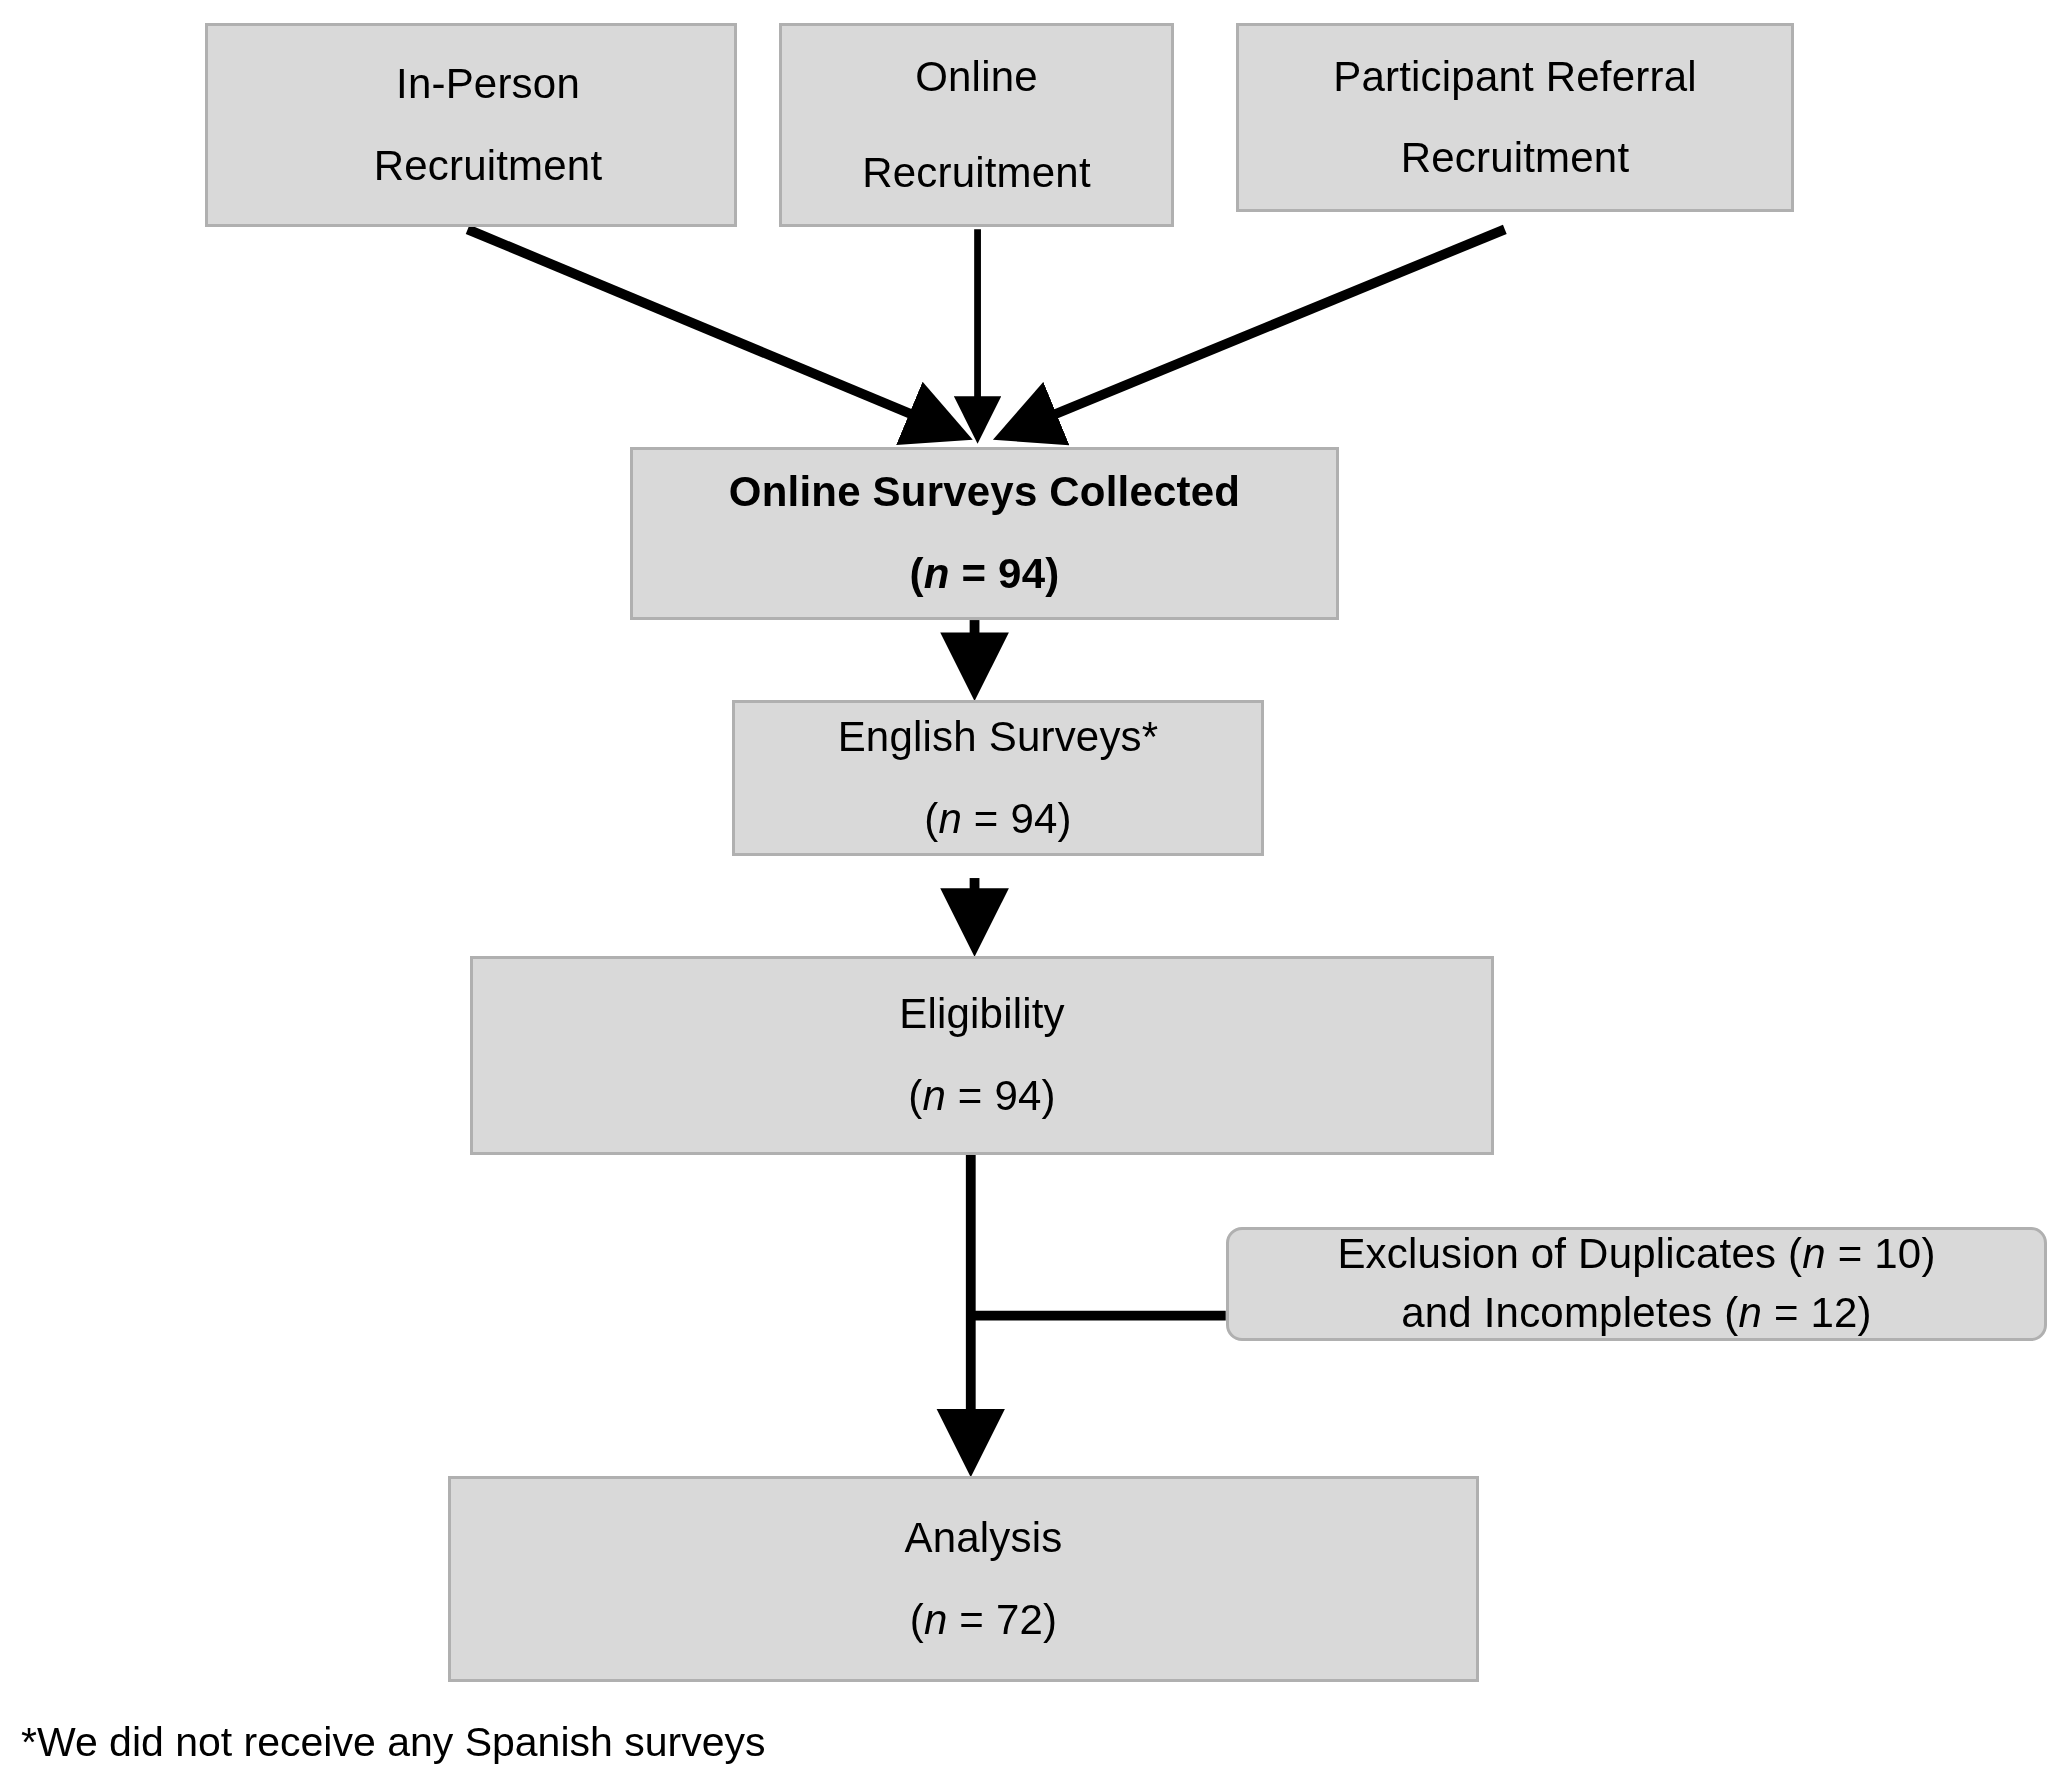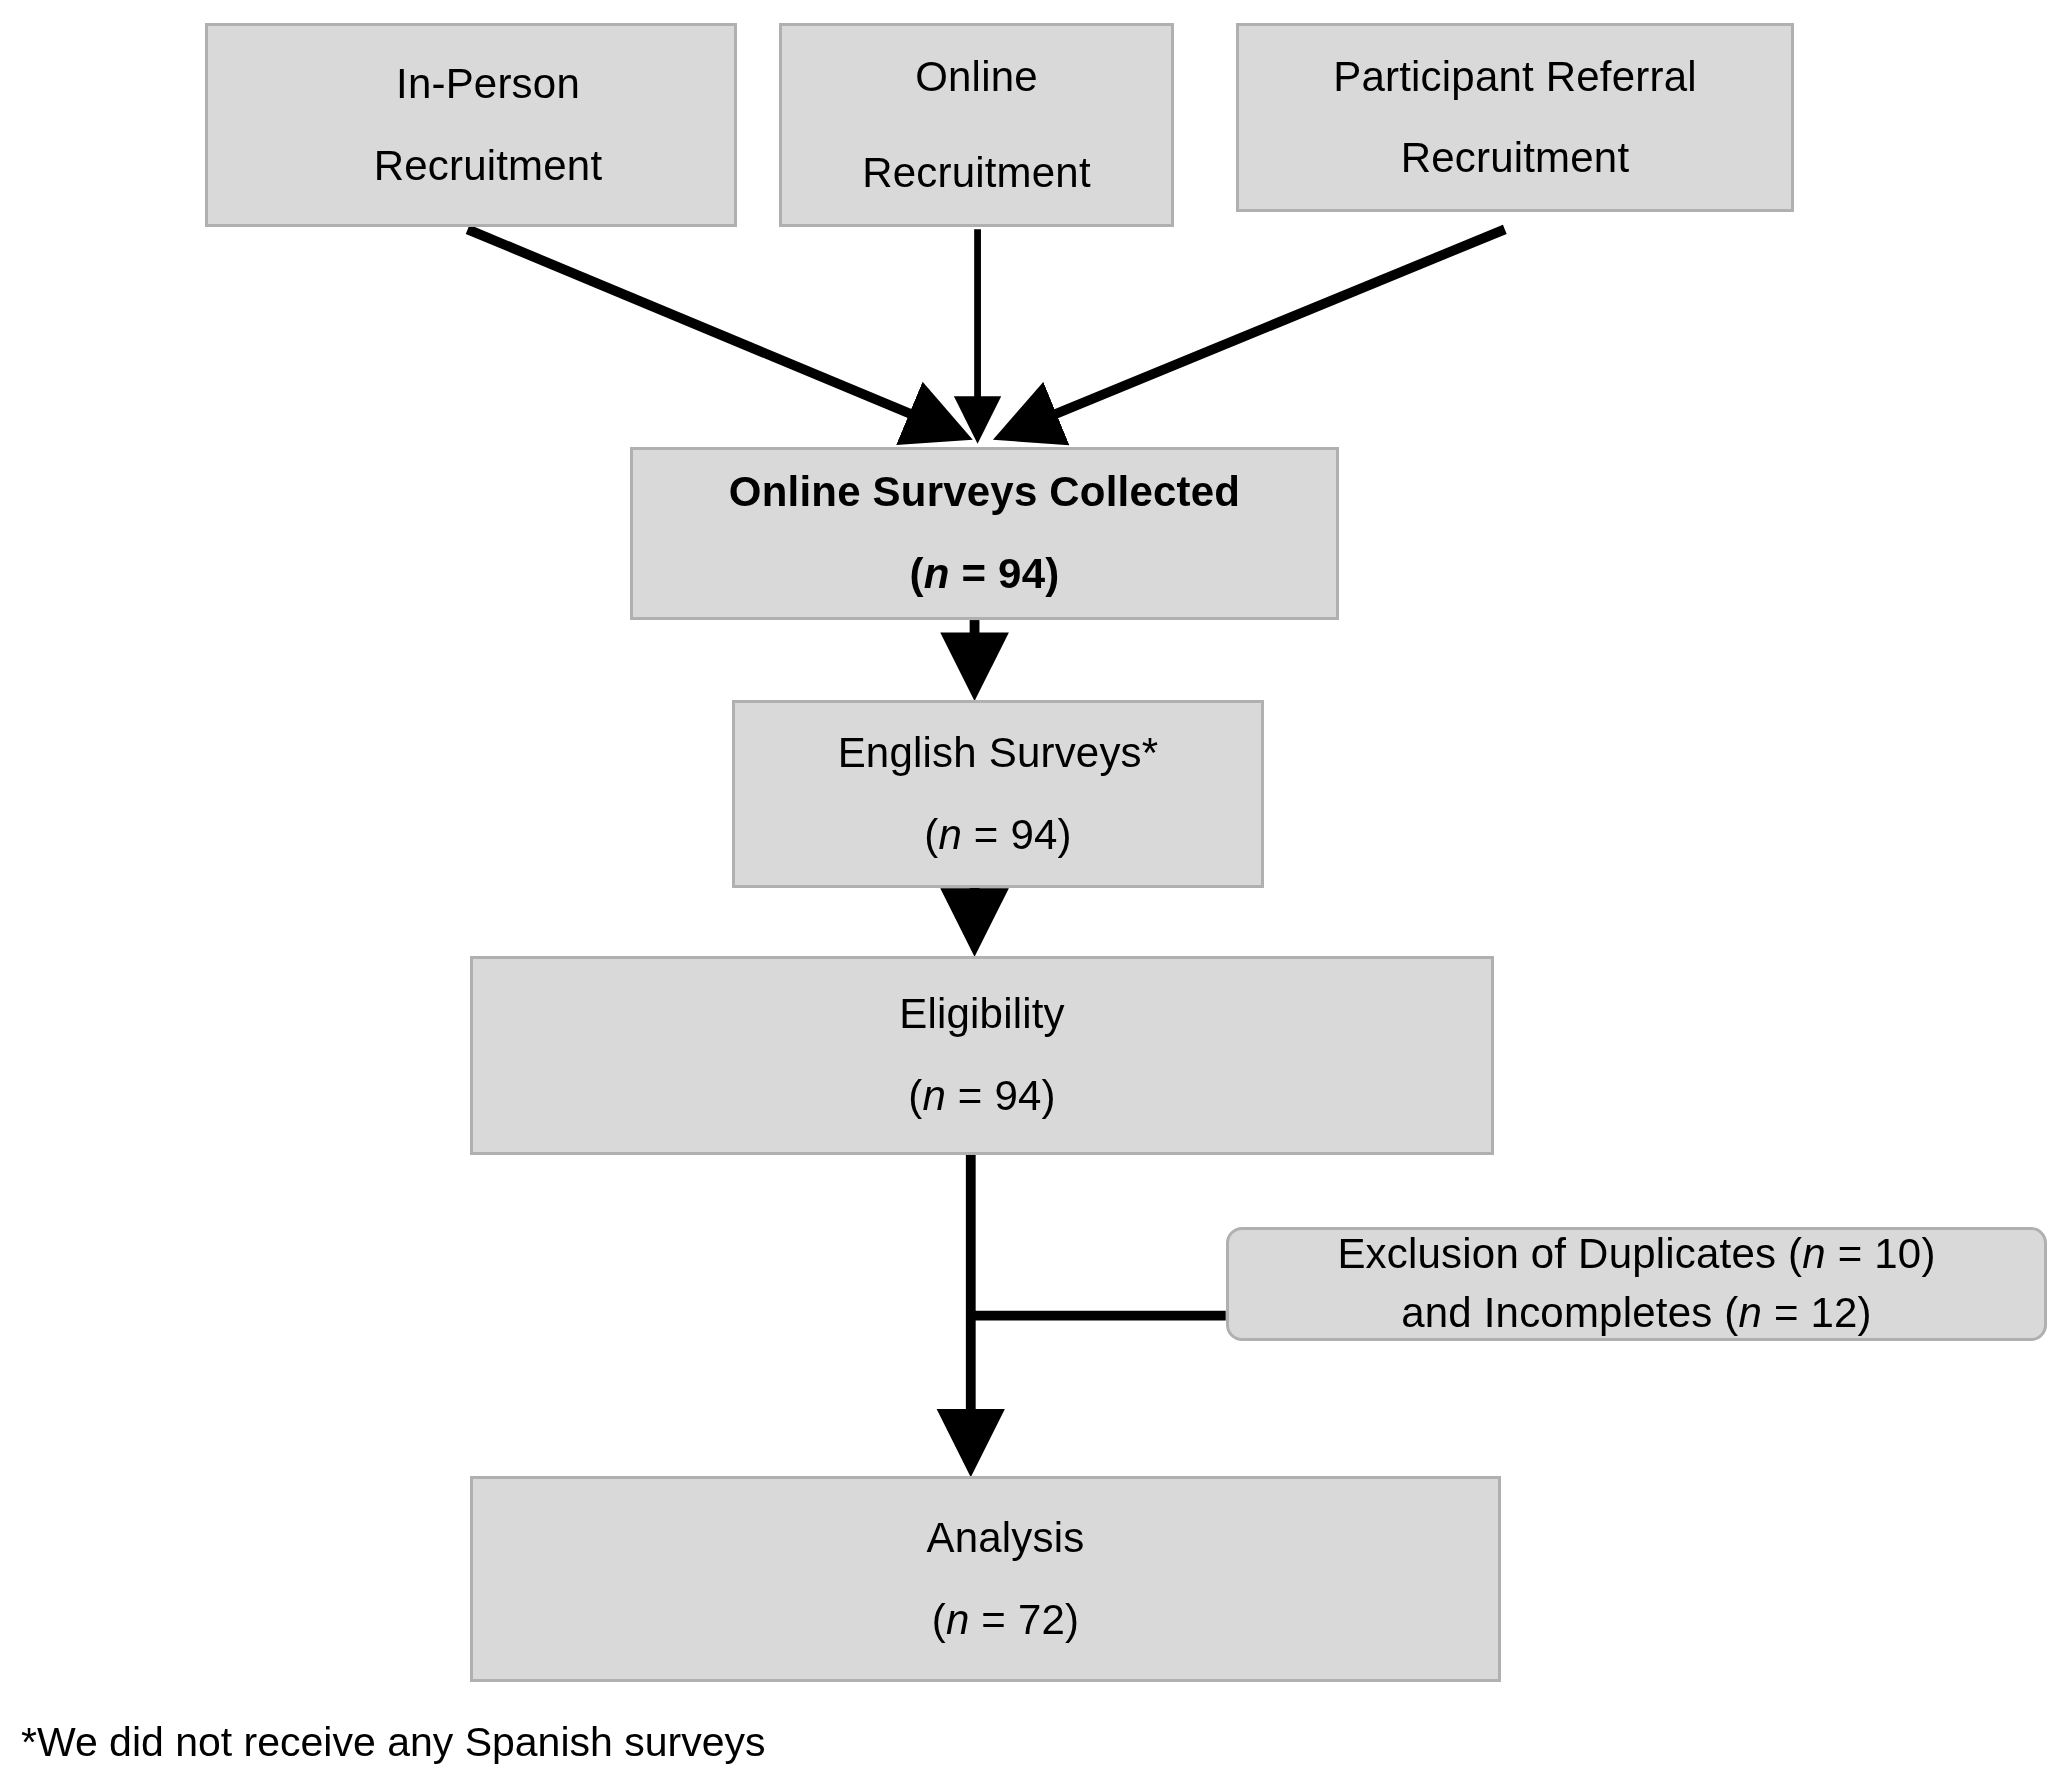--- a/index.html
+++ b/index.html
@@ -99,36 +99,36 @@
   <div class="node" style="left:1224px; top:23.4px; width:558px; height:189px;margin-left:12px;">
     <span class="line">Participant Referral</span>
     <span class="line">Recruitment</span>
   </div>
 
   <div class="node" style="left:630px; top:447px; width:709px; height:173px;font-weight:bold;">
     <span class="line">Online Surveys Collected</span>
     <span class="line">(<em>n</em><span> = 94)</span></span>
   </div>
 
-  <div class="node" style="left:732px; top:700px; width:532px; height:188px;">
+  <div class="node" style="left:732px; top:700px; width:532px; height:156px;">
     <span class="line">English Surveys*</span>
     <span class="line">(<em>n</em><span> = 94)</span></span>
   </div>
 
   <div class="node" style="left:470px; top:956px; width:1024px; height:199px;">
     <span class="line">Eligibility</span>
     <span class="line">(<em>n</em><span> = 94)</span></span>
   </div>
 
   <div class="node" style="left:1226px; top:1227px; width:821px; height:114px;border-radius:16px;">
     <span class="line tight"><span>Exclusion of Duplicates (</span><em>n</em><span> = 10)</span></span>
     <span class="line tight"><span>and Incompletes (</span><em>n</em><span> = 12)</span></span>
   </div>
 
-  <div class="node" style="left:470px; top:1476px; width:1031px; height:206px;padding-left:40px;">
+  <div class="node" style="left:448px; top:1476px; width:1031px; height:206px;padding-left:40px;">
     <span class="line">Analysis</span>
     <span class="line">(<em>n</em><span> = 72)</span></span>
   </div>
 
   <div class="footnote" style="left:21px; top:1718px;">*We did not receive any Spanish surveys</div>
 
 </div>
 
 
 </body></html>

